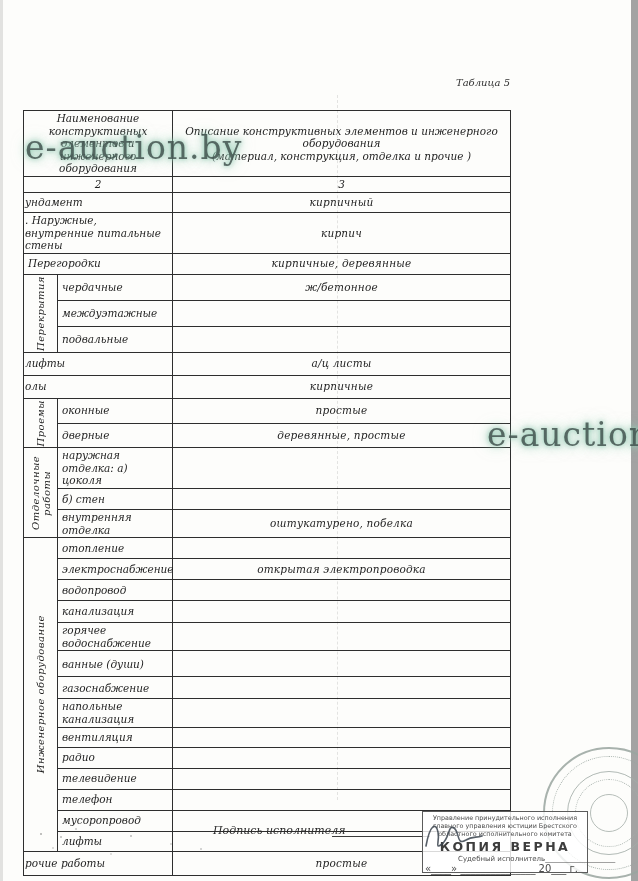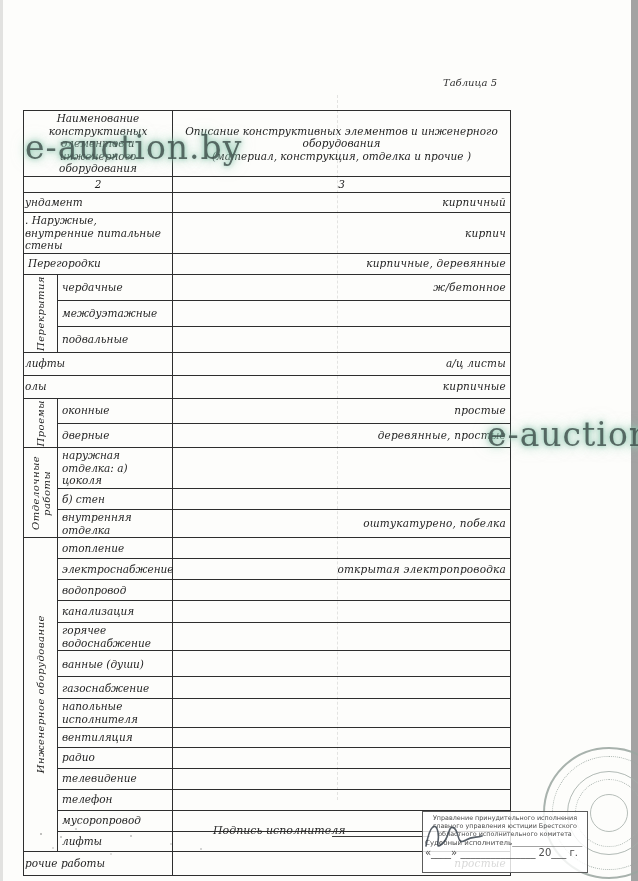--- a/index.html
+++ b/index.html
@@ -6,34 +6,34 @@
   .page {
     position:relative; width:638px; height:881px;
     background:#fdfdfb; overflow:hidden;
     font-family:"DejaVu Serif", serif; color:#1e1e1e;
   }
   .edge-right { position:absolute; top:0; right:0; width:7px; height:881px; background:#a3a3a3; }
   .edge-left  { position:absolute; top:0; left:0; width:3px; height:881px; background:#e2e2e0; }
 
   .title { position:absolute; top:36px; left:23px; width:487px; text-align:center;
            font-weight:bold; font-style:italic; font-size:15px; line-height:1.3; color:#222; }
-  .tbl-label { position:absolute; top:77px; left:430px; width:80px; text-align:center;
+  .tbl-label { position:absolute; top:77px; left:430px; width:80px; text-align:right;
            font-style:italic; font-size:10px; color:#333; }
 
   table.doc { position:absolute; top:90px; left:23px; width:487px;
            border-collapse:collapse; table-layout:fixed;margin-top:20px; }
   table.doc td, table.doc th { border:1px solid #2e2e2e; padding:1px 4px; vertical-align:middle;
            font-size:10.5px; font-style:italic; font-weight:normal; line-height:1.2; }
   table.doc th { text-align:center; }
   col.c-group { width:34px; } col.c-name { width:115px; } col.c-desc { width:338px; }
   .hdr { height:44px; }
   .numrow td { height:13px; text-align:center; font-size:9.5px; padding:0; }
   td.name { text-align:left; padding-left:10px; }
   td.name.flush { padding-left:1px; }
-  td.val { text-align:right; padding-left:8px; letter-spacing:.2px; color:#242424; font-weight:600; }
+  td.val { text-align:center; padding-left:8px; letter-spacing:.2px; color:#242424; font-weight:600; }
   td.group { text-align:center; padding:0; }
   .vlabel { writing-mode:vertical-rl; transform:rotate(180deg); margin:0 auto;
            font-style:italic; font-size:10px; letter-spacing:.5px; line-height:1.1; max-height:300px; }
 
   .wm { position:absolute; font-family:"DejaVu Serif", serif; font-size:33px; letter-spacing:1px;
         color:rgba(62,78,74,0.82); white-space:nowrap; z-index:6; pointer-events:none;
         text-shadow:0 0 4px rgba(148,203,180,.95), 0 0 9px rgba(148,203,180,.85), 0 0 15px rgba(148,203,180,.6); }
   .wm1 { left:25px; top:128px; }
   .wm2 { left:487px; top:415px; }
 
@@ -49,21 +49,21 @@
   .seal .ring2 { position:absolute; inset:22px; border:1.5px solid  #a3ada8; border-radius:50%; }
   .seal .ring3 { position:absolute; inset:30px; border:1.5px dotted #a3ada8; border-radius:50%; }
   .seal .ring4 { position:absolute; inset:45px; border:1.5px solid  #a9b2ad; border-radius:50%; }
 
   .stamp { position:absolute; left:422px; top:811px; width:166px; height:62px; z-index:3;
            border:1.6px solid #5c5c5c; background:rgba(255,255,255,0.82);
            font-family:"DejaVu Sans", sans-serif; color:#4c4c4c; text-align:center;
            padding:2px 2px 16px 2px; box-sizing:border-box; }
   .stamp .s-small { font-size:6.4px; line-height:1.25; white-space:nowrap; }
   .stamp .s-big { font-size:12.5px; font-weight:bold; letter-spacing:2.5px; color:#3d3d3d; margin-top:1px; }
-  .stamp .s-exec { font-size:7px; text-align:left; margin-top:1px; white-space:nowrap; }
+  .stamp .s-exec { font-size:7px; text-align:left; margin-top:1px; white-space:nowrap;margin-left:33px; }
   .stamp .s-date { font-size:10px; text-align:left; white-space:nowrap; }
   .signature { position:absolute; left:420px; top:816px; z-index:4; }
 
   .specks { position:absolute; left:40px; top:833px; width:2px; height:2px; background:rgba(80,80,80,.35);
             box-shadow:20px 3px 0 rgba(90,90,90,.3), 55px 8px 0 rgba(90,90,90,.25), 90px 2px 0 rgba(90,90,90,.3),
                        130px 10px 0 rgba(90,90,90,.2), 160px 15px 0 rgba(90,90,90,.25), 12px 14px 0 rgba(90,90,90,.2),
                        70px 20px 0 rgba(90,90,90,.18), 35px -5px 0 rgba(90,90,90,.25); }
 </style>
 </head>
 <body>
@@ -185,21 +185,21 @@
     </tr>
     <tr style="height:26px">
       <td class="name">ванные (души)</td>
       <td class="val"></td>
     </tr>
     <tr style="height:22px">
       <td class="name">газоснабжение</td>
       <td class="val"></td>
     </tr>
     <tr style="height:28px">
-      <td class="name">напольные исполнителя</td>
+      <td class="name">напольные канализация</td>
       <td class="val"></td>
     </tr>
     <tr style="height:20px">
       <td class="name">вентиляция</td>
       <td class="val"></td>
     </tr>
     <tr style="height:21px">
       <td class="name">радио</td>
       <td class="val"></td>
     </tr>
@@ -239,20 +239,21 @@
     <div class="ring1"></div>
     <div class="ring2"></div>
     <div class="ring3"></div>
     <div class="ring4"></div>
   </div>
 
   <div class="stamp">
     <div class="s-small">Управление принудительного исполнения</div>
     <div class="s-small">главного управления юстиции Брестского</div>
     <div class="s-small">областного исполнительного комитета</div>
+    <div class="s-big">КОПИЯ ВЕРНА</div>
     <div class="s-exec">Судебный исполнитель____________________</div>
     <div class="s-date">«____» _______________ 20___ г.</div>
   </div>
 
   <svg class="signature" width="70" height="42" viewBox="0 0 70 42">
     <path d="M6,30 C10,8 16,6 18,16 C20,26 14,34 22,28 C30,22 28,8 34,12 C40,16 36,30 46,24 C52,20 56,22 62,20" fill="none" stroke="#39434e" stroke-width="1.6" stroke-linecap="round" opacity="0.85"></path>
   </svg>
 </div>
 
 </body></html>

